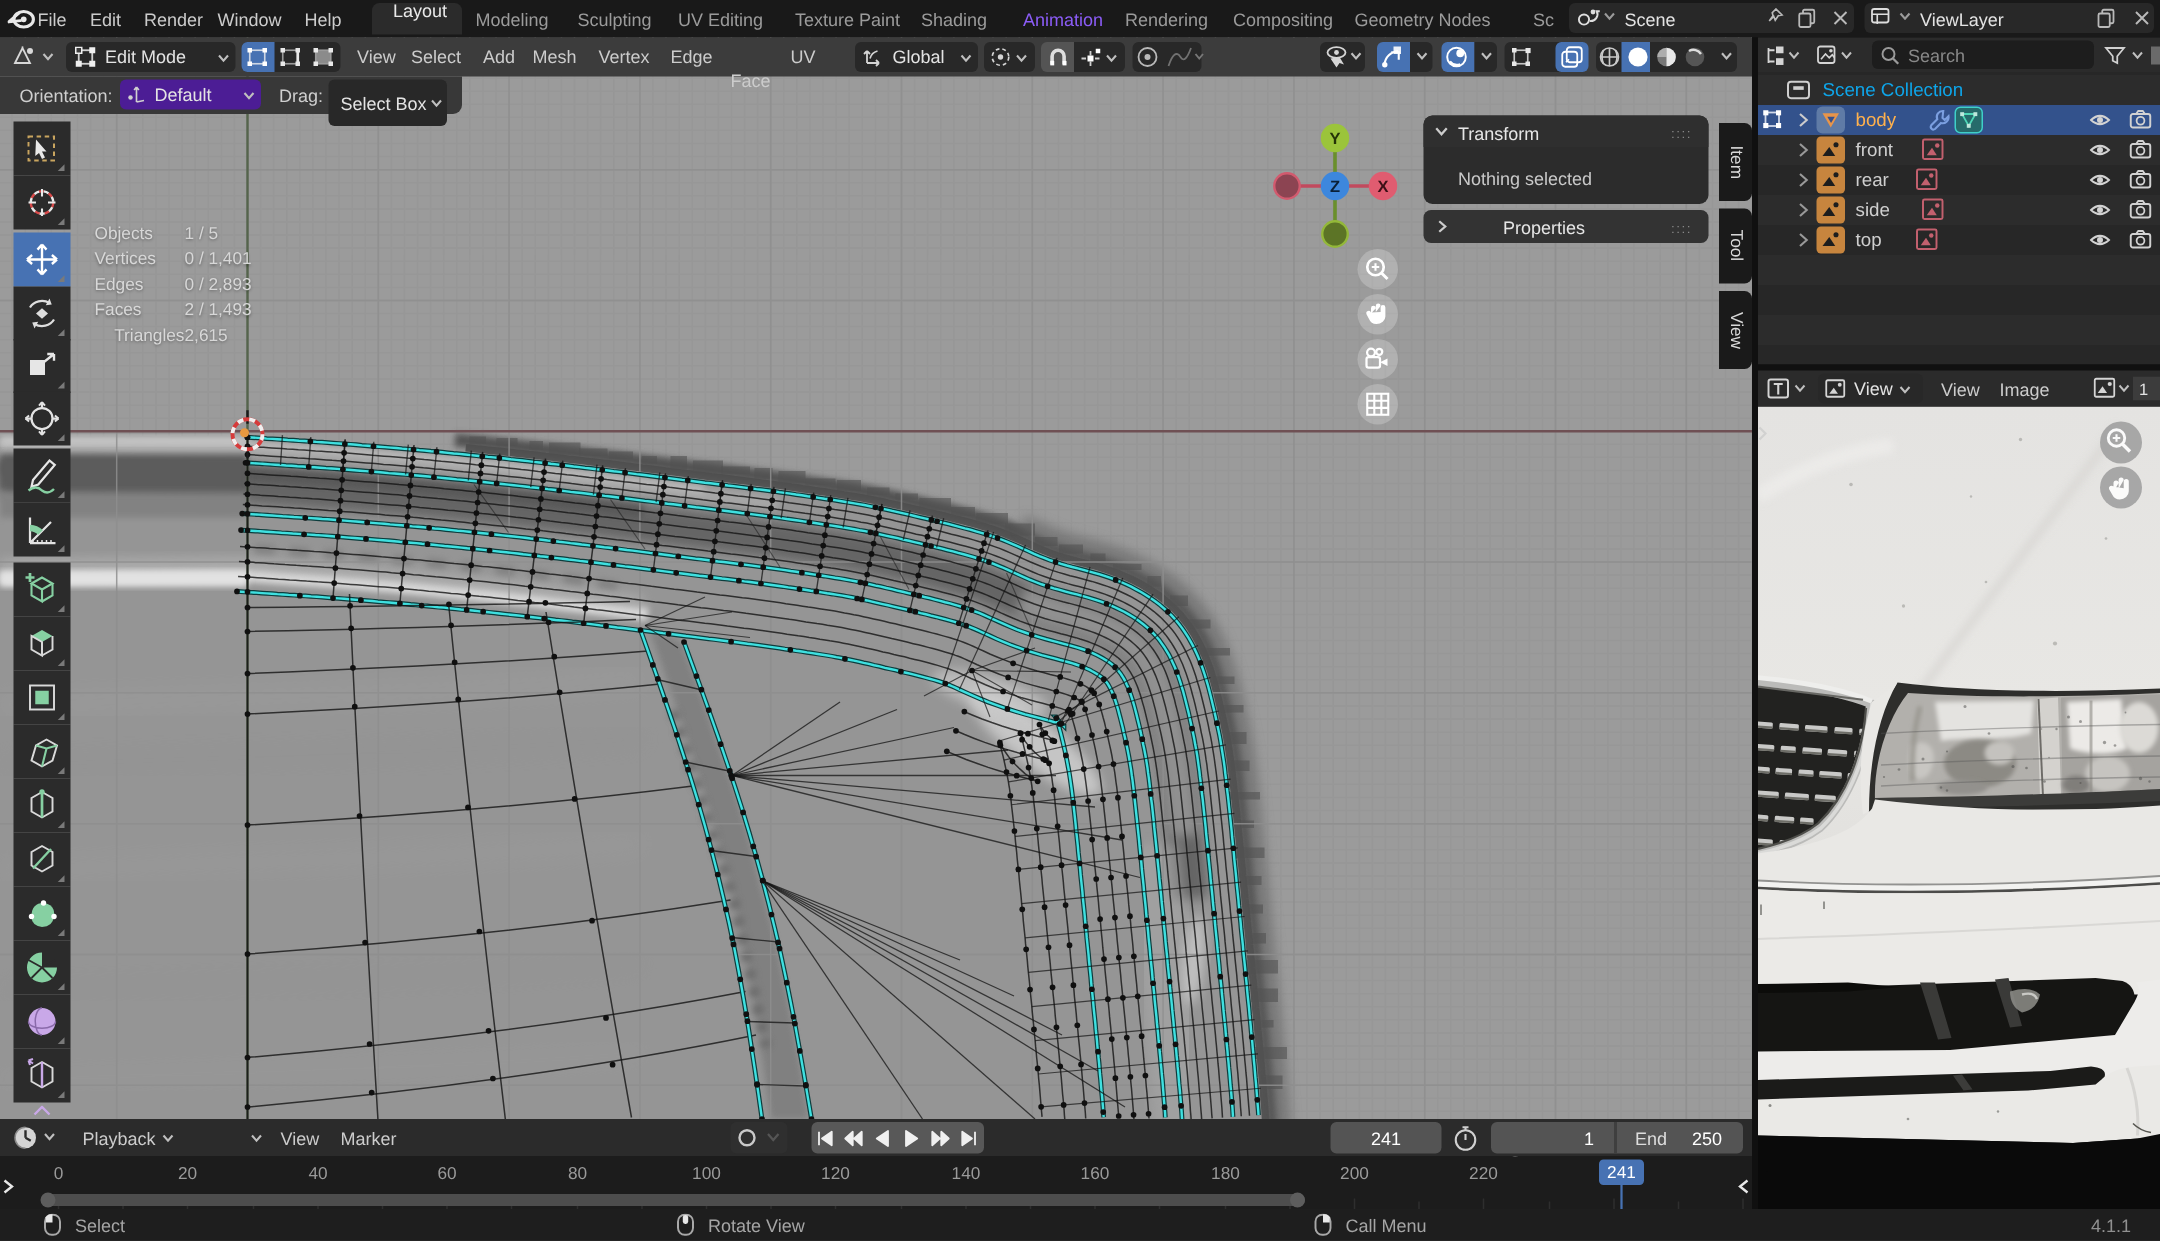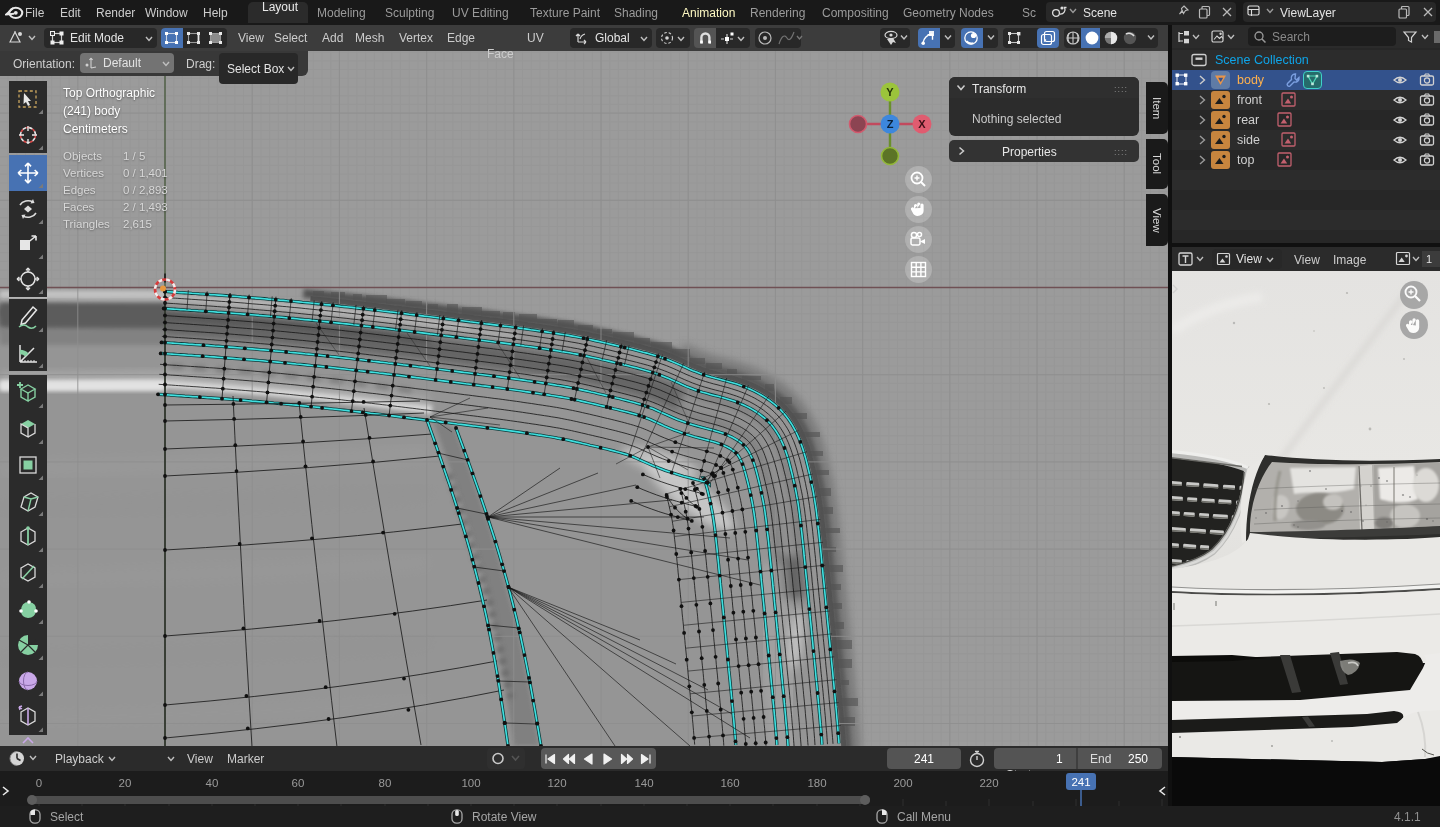--- a/index.html
+++ b/index.html
@@ -21,21 +21,21 @@
     <div class="abs mtxt" style="left:96px;top:6px;">Render</div>
     <div class="abs mtxt" style="left:145px;top:6px;">Window</div>
     <div class="abs mtxt" style="left:203px;top:6px;">Help</div>
     <div class="abs" style="left:248px;top:2px;width:60px;height:21px;background:#2b2b2b;border-radius:5px 5px 0 0;"></div>
     <div class="abs" style="left:262px;top:0;color:#e9e9e9;font-size:12px;">Layout</div>
     <div class="abs" style="left:317px;top:6px;color:#9b9b9b;font-size:12px;">Modeling</div>
     <div class="abs" style="left:385px;top:6px;color:#9b9b9b;font-size:12px;">Sculpting</div>
     <div class="abs" style="left:452px;top:6px;color:#9b9b9b;font-size:12px;">UV Editing</div>
     <div class="abs" style="left:530px;top:6px;color:#9b9b9b;font-size:12px;">Texture Paint</div>
     <div class="abs" style="left:614px;top:6px;color:#9b9b9b;font-size:12px;">Shading</div>
-    <div class="abs" style="left:682px;top:6px;color:#fef9c3;font-size:12px;">Animation</div>
+    <div class="abs" style="left:682px;top:6px;color:#8b5cf6;font-size:12px;">Animation</div>
     <div class="abs" style="left:750px;top:6px;color:#9b9b9b;font-size:12px;">Rendering</div>
     <div class="abs" style="left:822px;top:6px;color:#9b9b9b;font-size:12px;">Compositing</div>
     <div class="abs" style="left:903px;top:6px;color:#9b9b9b;font-size:12px;">Geometry Nodes</div>
     <div class="abs" style="left:1022px;top:6px;color:#9b9b9b;font-size:12px;">Sc</div>
     <div class="abs" style="left:1046px;top:2px;width:190px;height:20px;background:#282828;border-radius:4px;"></div>
     <svg class="abs" style="left:1051px;top:5px" width="26 " height="14" viewBox="0 0 26 14">
 <circle cx="5" cy="8" r="3.4" fill="none" stroke="#ddd" stroke-width="1.3"></circle>
 <path d="M9 9 a4.5 4.5 0 0 0 4.5-6.5 l2 0" fill="none" stroke="#ddd" stroke-width="1.3"></path>
 <circle cx="11" cy="3" r="1.6" fill="#ddd"></circle>
 <path d="M19 4 L22 7.5 L25 4" stroke="#9a9a9a" stroke-width="1.4" fill="none"></path>
@@ -885,21 +885,21 @@
 <circle cx="28" cy="8" r="6.4" fill="#fff"></circle>
 <circle cx="47" cy="8" r="6.2" fill="#777"></circle>
       <path d="M47 1.8 a6.2 6.2 0 0 1 0 12.4 Z" fill="#e8e8e8"></path>
       <path d="M47 8 L47 1.8 A6.2 6.2 0 0 0 40.8 8 Z" fill="#fff" opacity="0.4"></path>
 <circle cx="66" cy="8" r="6.2" fill="#555"></circle>
       <path d="M62 4 a6 6 0 0 1 8 2" stroke="#ddd" stroke-width="1.6" fill="none"></path>
 <path d="M84 5.5 l3 3.5 3-3.5" stroke="#bfbfbf" stroke-width="1.4" fill="none"></path>
 </svg>
     <div class="abs" style="left:0;top:51px;width:308px;height:25px;background:#383838;border-radius:0 0 6px 0;"></div>
     <div class="abs" style="left:13px;top:57px;color:#cfcfcf;font-size:12px;">Orientation:</div>
-    <div class="abs wdg" style="left:80px;top:53px;width:94px;height:20px;padding-left:4px;background:#737373;">
+    <div class="abs wdg" style="left:80px;top:53px;width:94px;height:20px;padding-left:4px;background:#4c1d95;">
       <svg width="14" height="14" viewBox="0 0 14 14">
         <path d="M7 12 V2 M7 12 l5 -1 M7 2 l-1.6 2 M7 2 l1.6 2" stroke="#d0d0d0" stroke-width="1.1" fill="none"></path>
         <circle cx="3" cy="9" r="1.5" fill="#d0d0d0"></circle>
       </svg>
       <span style="margin-left:5px;">Default</span>
       <span style="margin-left:auto;margin-right:4px;">
         <svg width="8" height="7" viewBox="0 0 8 7" style="display:block">
           <path d="M1 2 L4 5.4 L7 2" stroke="#bfbfbf" stroke-width="1.4" fill="none"></path>
         </svg>
       </span>
@@ -1025,27 +1025,26 @@
     <div class="abs" style="left:9px;top:699px;width:38px;height:36px;background:#2b2b2b;"></div>
     <svg class="abs" style="left:9px;top:699px" width="38" height="36" viewBox="0 0 38 36">
       <path d="M12 13 l7-4 7 4 v9 l-7 4 -7-4 Z" fill="none" stroke="#d9d9d9" stroke-width="1.3"></path>
       <path d="M13 10 l-3-2 M10 8 l3-1 M10 8 l1 3" stroke="#c9a8e8" stroke-width="1.4" fill="none"></path>
       <path d="M19 9 v17" stroke="#c9a8e8" stroke-width="1.6"></path>
       <path d="M34 32 l-4.5 0 4.5 -4.5 Z" fill="#7a7a7a" transform="translate(0,1)"></path>
     </svg>
     <svg class="abs" style="left:20px;top:737px" width="16" height="8" viewBox="0 0 16 8">
       <path d="M3 6 L8 1 L13 6" stroke="#c9a8e8" stroke-width="1.6" fill="none"></path>
     </svg>
-    <div class="abs" style="left:63px;top:84px;color:#ffffff;font-size:12px;text-shadow:0 1px 2px rgba(0,0,0,0.45);line-height:18px;">Top Orthographic<br>(241) body<br>Centimeters</div>
     <div class="abs" style="left:63px;top:148px;color:#d8d8d8;font-size:11.5px;line-height:17px;text-shadow:0 1px 2px rgba(0,0,0,0.35);">
       <div><span style="display:inline-block;width:60px;">Objects</span><span>1 / 5</span></div>
       <div><span style="display:inline-block;width:60px;">Vertices</span><span>0 / 1,401</span></div>
       <div><span style="display:inline-block;width:60px;">Edges</span><span>0 / 2,893</span></div>
       <div><span style="display:inline-block;width:60px;">Faces</span><span>2 / 1,493</span></div>
-      <div><span style="display:inline-block;width:60px;">Triangles</span><span>2,615</span></div>
+      <div><span style="display:inline-block;width:60px;text-align:right;">Triangles</span><span>2,615</span></div>
     </div>
     <svg class="abs" style="left:848px;top:80px" width="90" height="90" viewBox="0 0 90 90">
 <path d="M42 12 V76" stroke="#6a8f2c" stroke-width="2.4"></path>
 <path d="M10 44 H74" stroke="#c24a5e" stroke-width="2.4"></path>
 <circle cx="42" cy="12" r="9.5" fill="#9bc43b"></circle>
       <text x="42" y="16" font-size="11" font-weight="bold" fill="#243307" text-anchor="middle" font-family="Liberation Sans">Y</text>
 <circle cx="74" cy="44" r="9.5" fill="#e05c70"></circle>
       <text x="74" y="48" font-size="11" font-weight="bold" fill="#3d0f16" text-anchor="middle" font-family="Liberation Sans">X</text>
 <circle cx="10" cy="44" r="8.5" fill="#8c4452" stroke="#d25a6e" stroke-width="1.6"></circle>
 <circle cx="42" cy="76" r="8.5" fill="#5c7426" stroke="#93b839" stroke-width="1.6"></circle>

